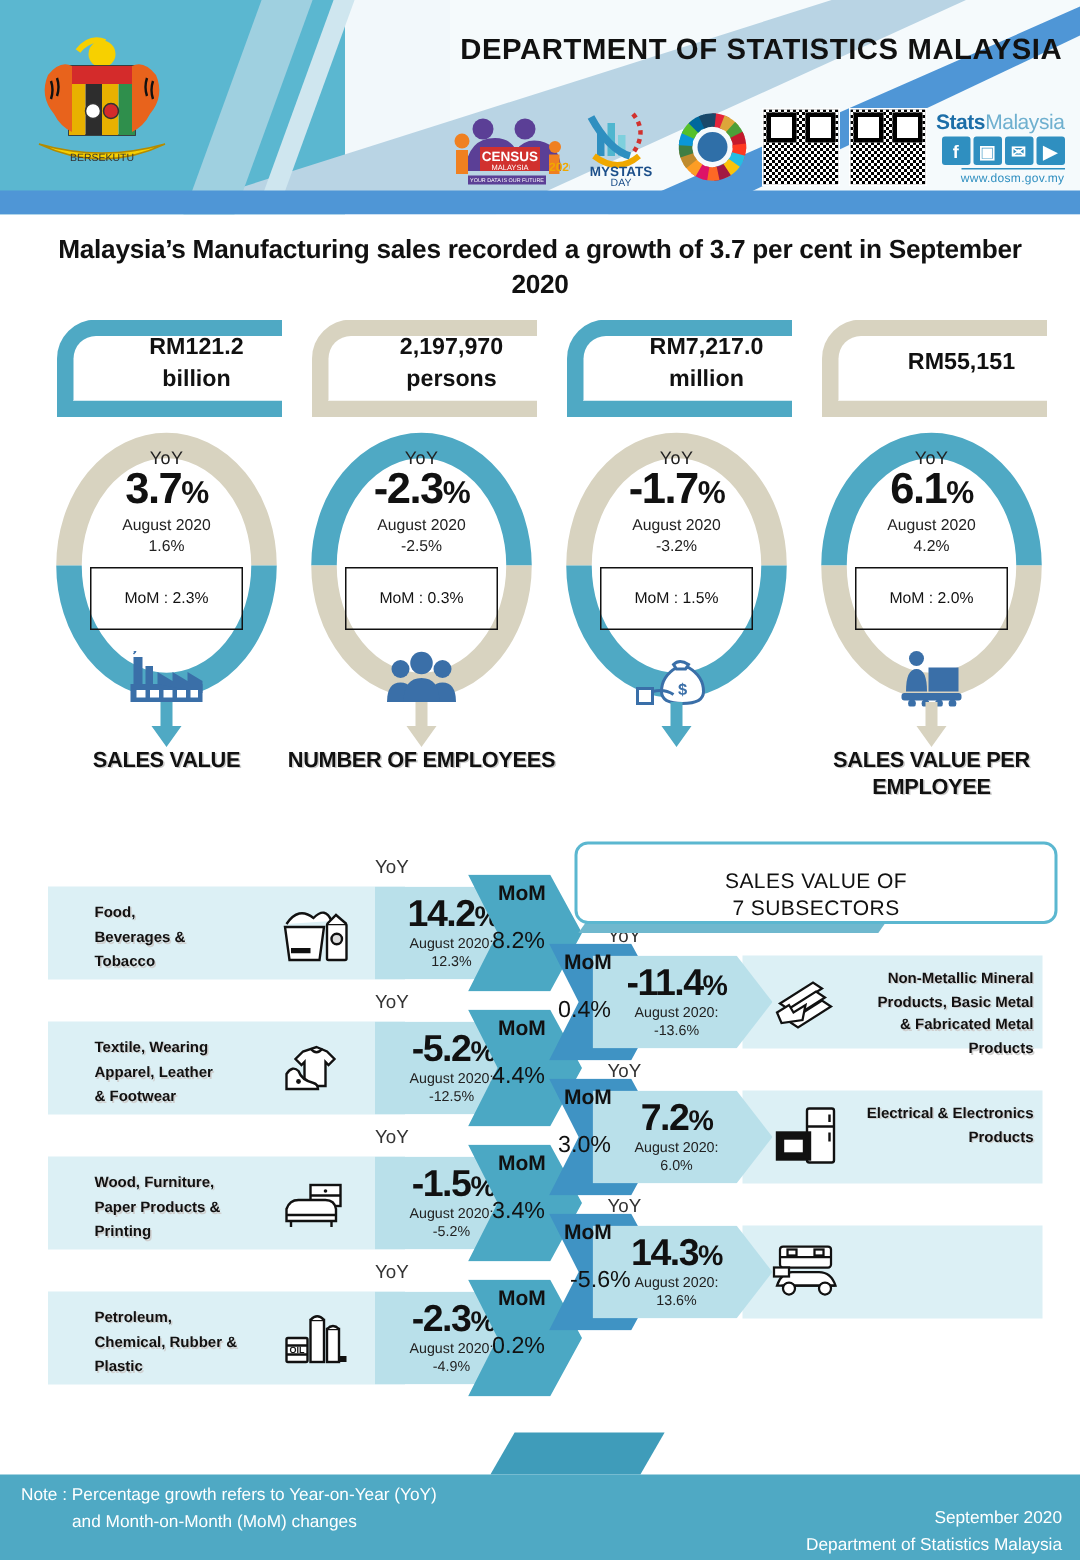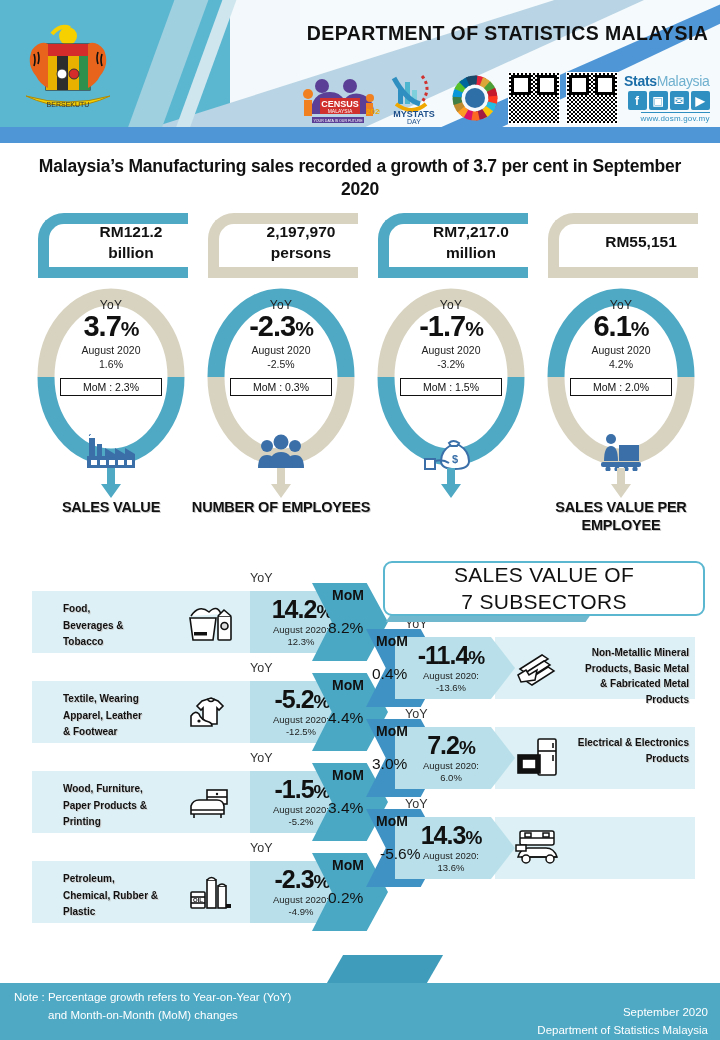--- a/index.html
+++ b/index.html
@@ -72,37 +72,37 @@
      font-size:15.5px; font-weight:bold; color:#111; line-height:1.35; }
 
   .ring { position:absolute; left:8px; top:72px; width:158px; height:190px; }
   .ring svg { display:block; }
 
   .ring-content { position:absolute; left:28px; top:88px; width:118px; text-align:center; }
   .yoy-lbl { font-size:12px; color:#222; letter-spacing:.3px; }
   .yoy-val { font-size:29px; font-weight:bold; color:#111; line-height:.98; letter-spacing:-1px; }
   .yoy-val .pc { font-size:21px; }
   .prev-lbl { font-size:10.5px; color:#222; margin-top:4px; line-height:1.25; }
-  .mom-box { margin:7px auto 4px; border:1.4px solid #111; padding:2px 4px; font-size:10.5px; color:#111; width:102px; }
+  .mom-box { margin:7px auto 4px; border:1.4px solid #111; padding:14px 4px; font-size:10.5px; color:#111; width:102px; }
 
   .kpi-icon { position:absolute; left:50px; top:222px; width:74px; height:40px;
       display:flex; align-items:center; justify-content:center; }
 
   .down-arrow { position:absolute; left:76px; top:258px; width:22px; height:30px; }
   .kpi-name { position:absolute; left:-6px; top:288px; width:186px; text-align:center;
       font-size:14.5px; font-weight:bold; color:#111; line-height:1.25;
       text-shadow:1px 1px 0 #ccc; letter-spacing:-.2px;}
 
   
   .sub-section { position:absolute; left:0; top:553px; width:720px; height:420px; }
 
   .sv-title-box { position:absolute; left:383px; top:8px; width:322px; height:55px;
       border:2.4px solid #5bb7d0; border-radius:9px; background:#fff; z-index:6;
-      display:flex; flex-direction:column; align-items:center; justify-content:center;
-      font-size:21px; color:#111; line-height:1.25; letter-spacing:.3px; }
+      display:flex; flex-direction:column; align-items:center; justify-content:flex-end;
+      font-size:14px; color:#111; line-height:1.25; letter-spacing:.3px; }
   .sv-title-shadow { position:absolute; left:388px; top:62px; width:200px; height:7px;
       background:#6fb8ce; z-index:5; transform:skewX(-35deg);}
 
   
   .lrow { position:absolute; left:32px; width:318px; height:62px; }
   .lrow .band { position:absolute; left:0; top:0; width:238px; height:62px; background:#dcf0f5; }
   .lrow .chev { position:absolute; left:218px; top:0; width:110px; height:62px; background:#b9e0ea;
       clip-path: polygon(0 0, 80% 0, 100% 50%, 80% 100%, 0 100%); }
   .lrow .txt { position:absolute; left:31px; top:10px; width:135px; font-size:10px; font-weight:bold;
       color:#111; line-height:1.65; text-shadow:1px 1px 0 #cfcfcf; }

